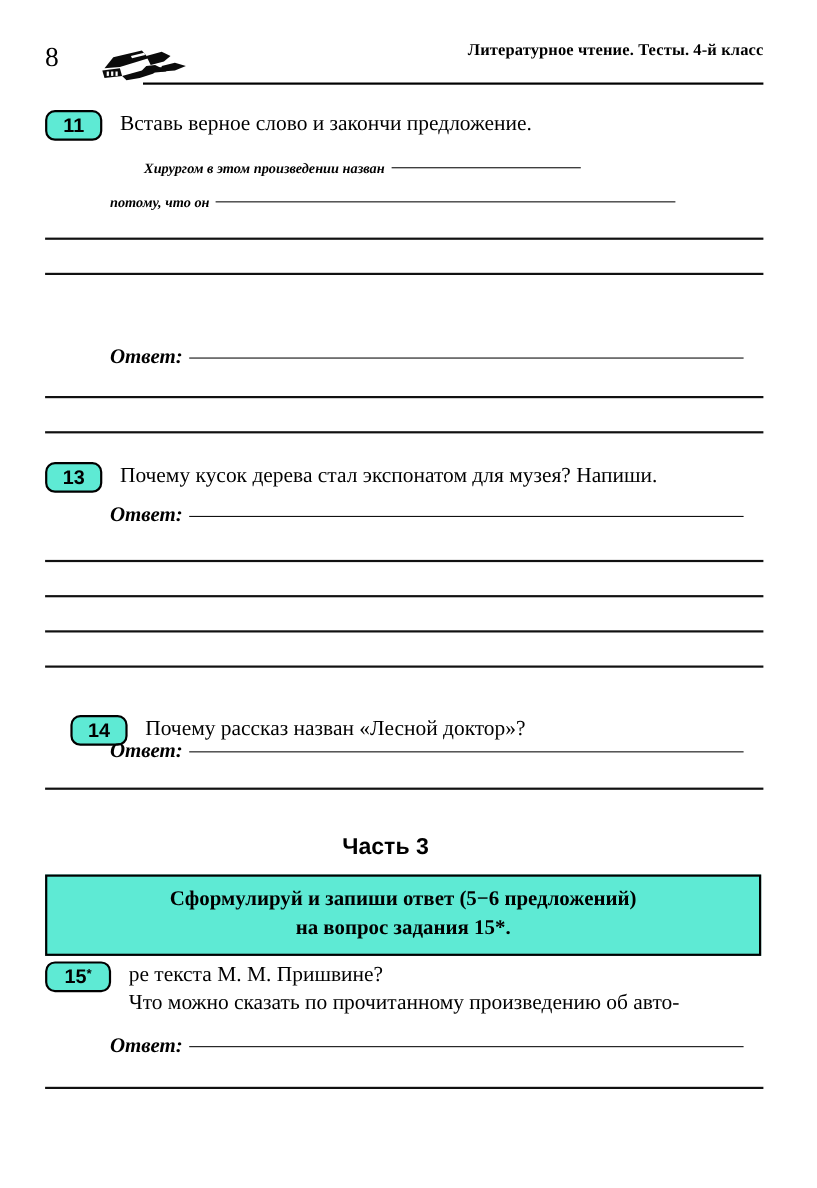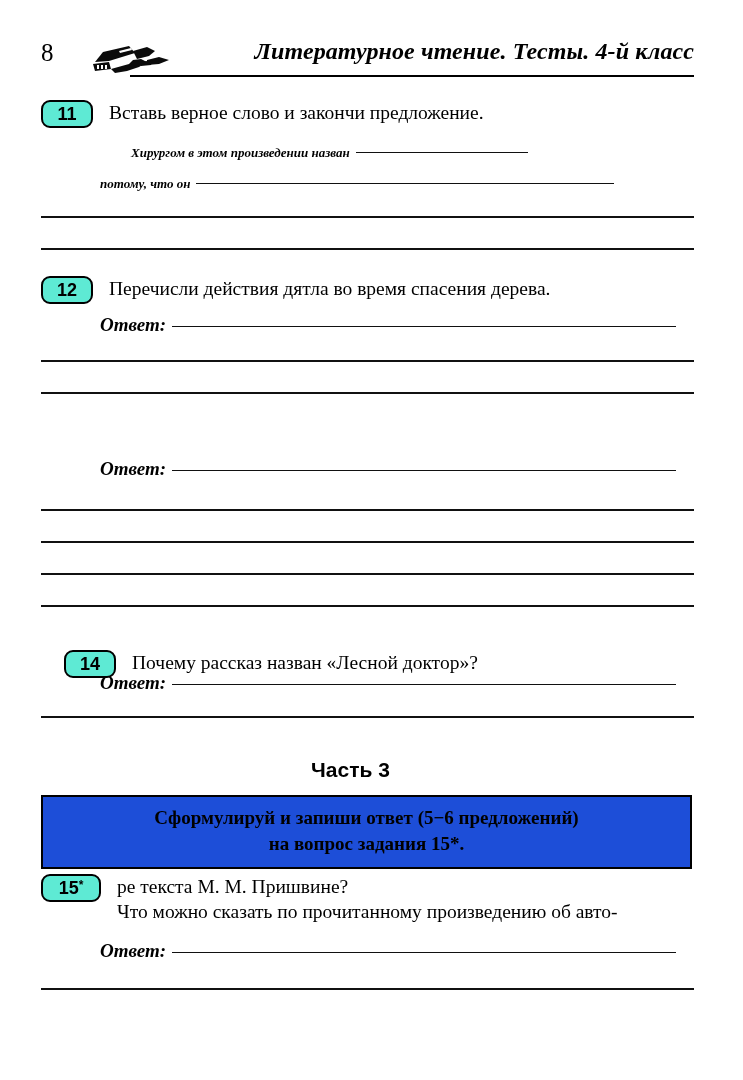--- a/index.html
+++ b/index.html
@@ -46,22 +46,21 @@
     position: absolute;
     left: 48px;
     top: 2px;
     width: 82px;
     height: 36px;
   }
   .header-title {
     position: absolute;
     right: 0;
     top: 0;
-    font-size: 24px;
-    font-style: italic;
+    font-size: 15px;
     font-weight: 700;
     white-space: nowrap;
     letter-spacing: 0.1px;
   }
   .header-rule {
     position: absolute;
     left: 89px;
     top: 37px;
     width: 564px;
     height: 0;
@@ -150,21 +149,21 @@
     line-height: 26px;
   }
   .task-box {
     position: absolute;
     left: 41px;
     width: 651px;
     border: 2px solid #000;
     box-sizing: border-box;
     text-align: center;
     padding: 8px 10px 10px;
-    background: #1d4ed8;
+    background: #5eead4;
   }
   .task-box div {
     font-size: 19px;
     font-weight: 700;
     line-height: 26px;
     font-family: "Liberation Serif", "DejaVu Serif", serif;
   }
 </style>
 </head>
 <body>
@@ -205,30 +204,30 @@
     <div class="italic-line" style="margin-left:90px;">
       <span>Хирургом в этом произведении назван</span><span class="rule-inline" style="width:172px;"></span>
     </div>
     <div class="italic-line" style="margin-left:59px; margin-top:6px;">
       <span>потому, что он</span><span class="rule-inline" style="width:418px;"></span>
     </div>
   </div>
   <div class="rule-full" style="top:216px;"></div>
   <div class="rule-full" style="top:248px;"></div>
 
-  <div class="question" style="top:276px;">
-    <div class="qnum">12</div>
-    <div class="qtext">Перечисли действия дятла во время спасения дерева.</div>
-  </div>
   <div style="position:absolute; left:100px; top:312px;">
     <span class="answer-label">Ответ:</span><span class="rule-inline" style="width:504px;"></span>
   </div>
   <div class="rule-full" style="top:360px;"></div>
   <div class="rule-full" style="top:392px;"></div>
 
+  <div class="question" style="top:420px;">
+    <div class="qnum">13</div>
+    <div class="qtext">Почему кусок дерева стал экспонатом для музея? Напиши.</div>
+  </div>
   <div style="position:absolute; left:100px; top:456px;">
     <span class="answer-label">Ответ:</span><span class="rule-inline" style="width:504px;"></span>
   </div>
   <div class="rule-full" style="top:509px;"></div>
   <div class="rule-full" style="top:541px;"></div>
   <div class="rule-full" style="top:573px;"></div>
   <div class="rule-full" style="top:605px;"></div>
 
   <div class="question" style="top:650px;margin-left:23px;">
     <div class="qnum">14</div>

